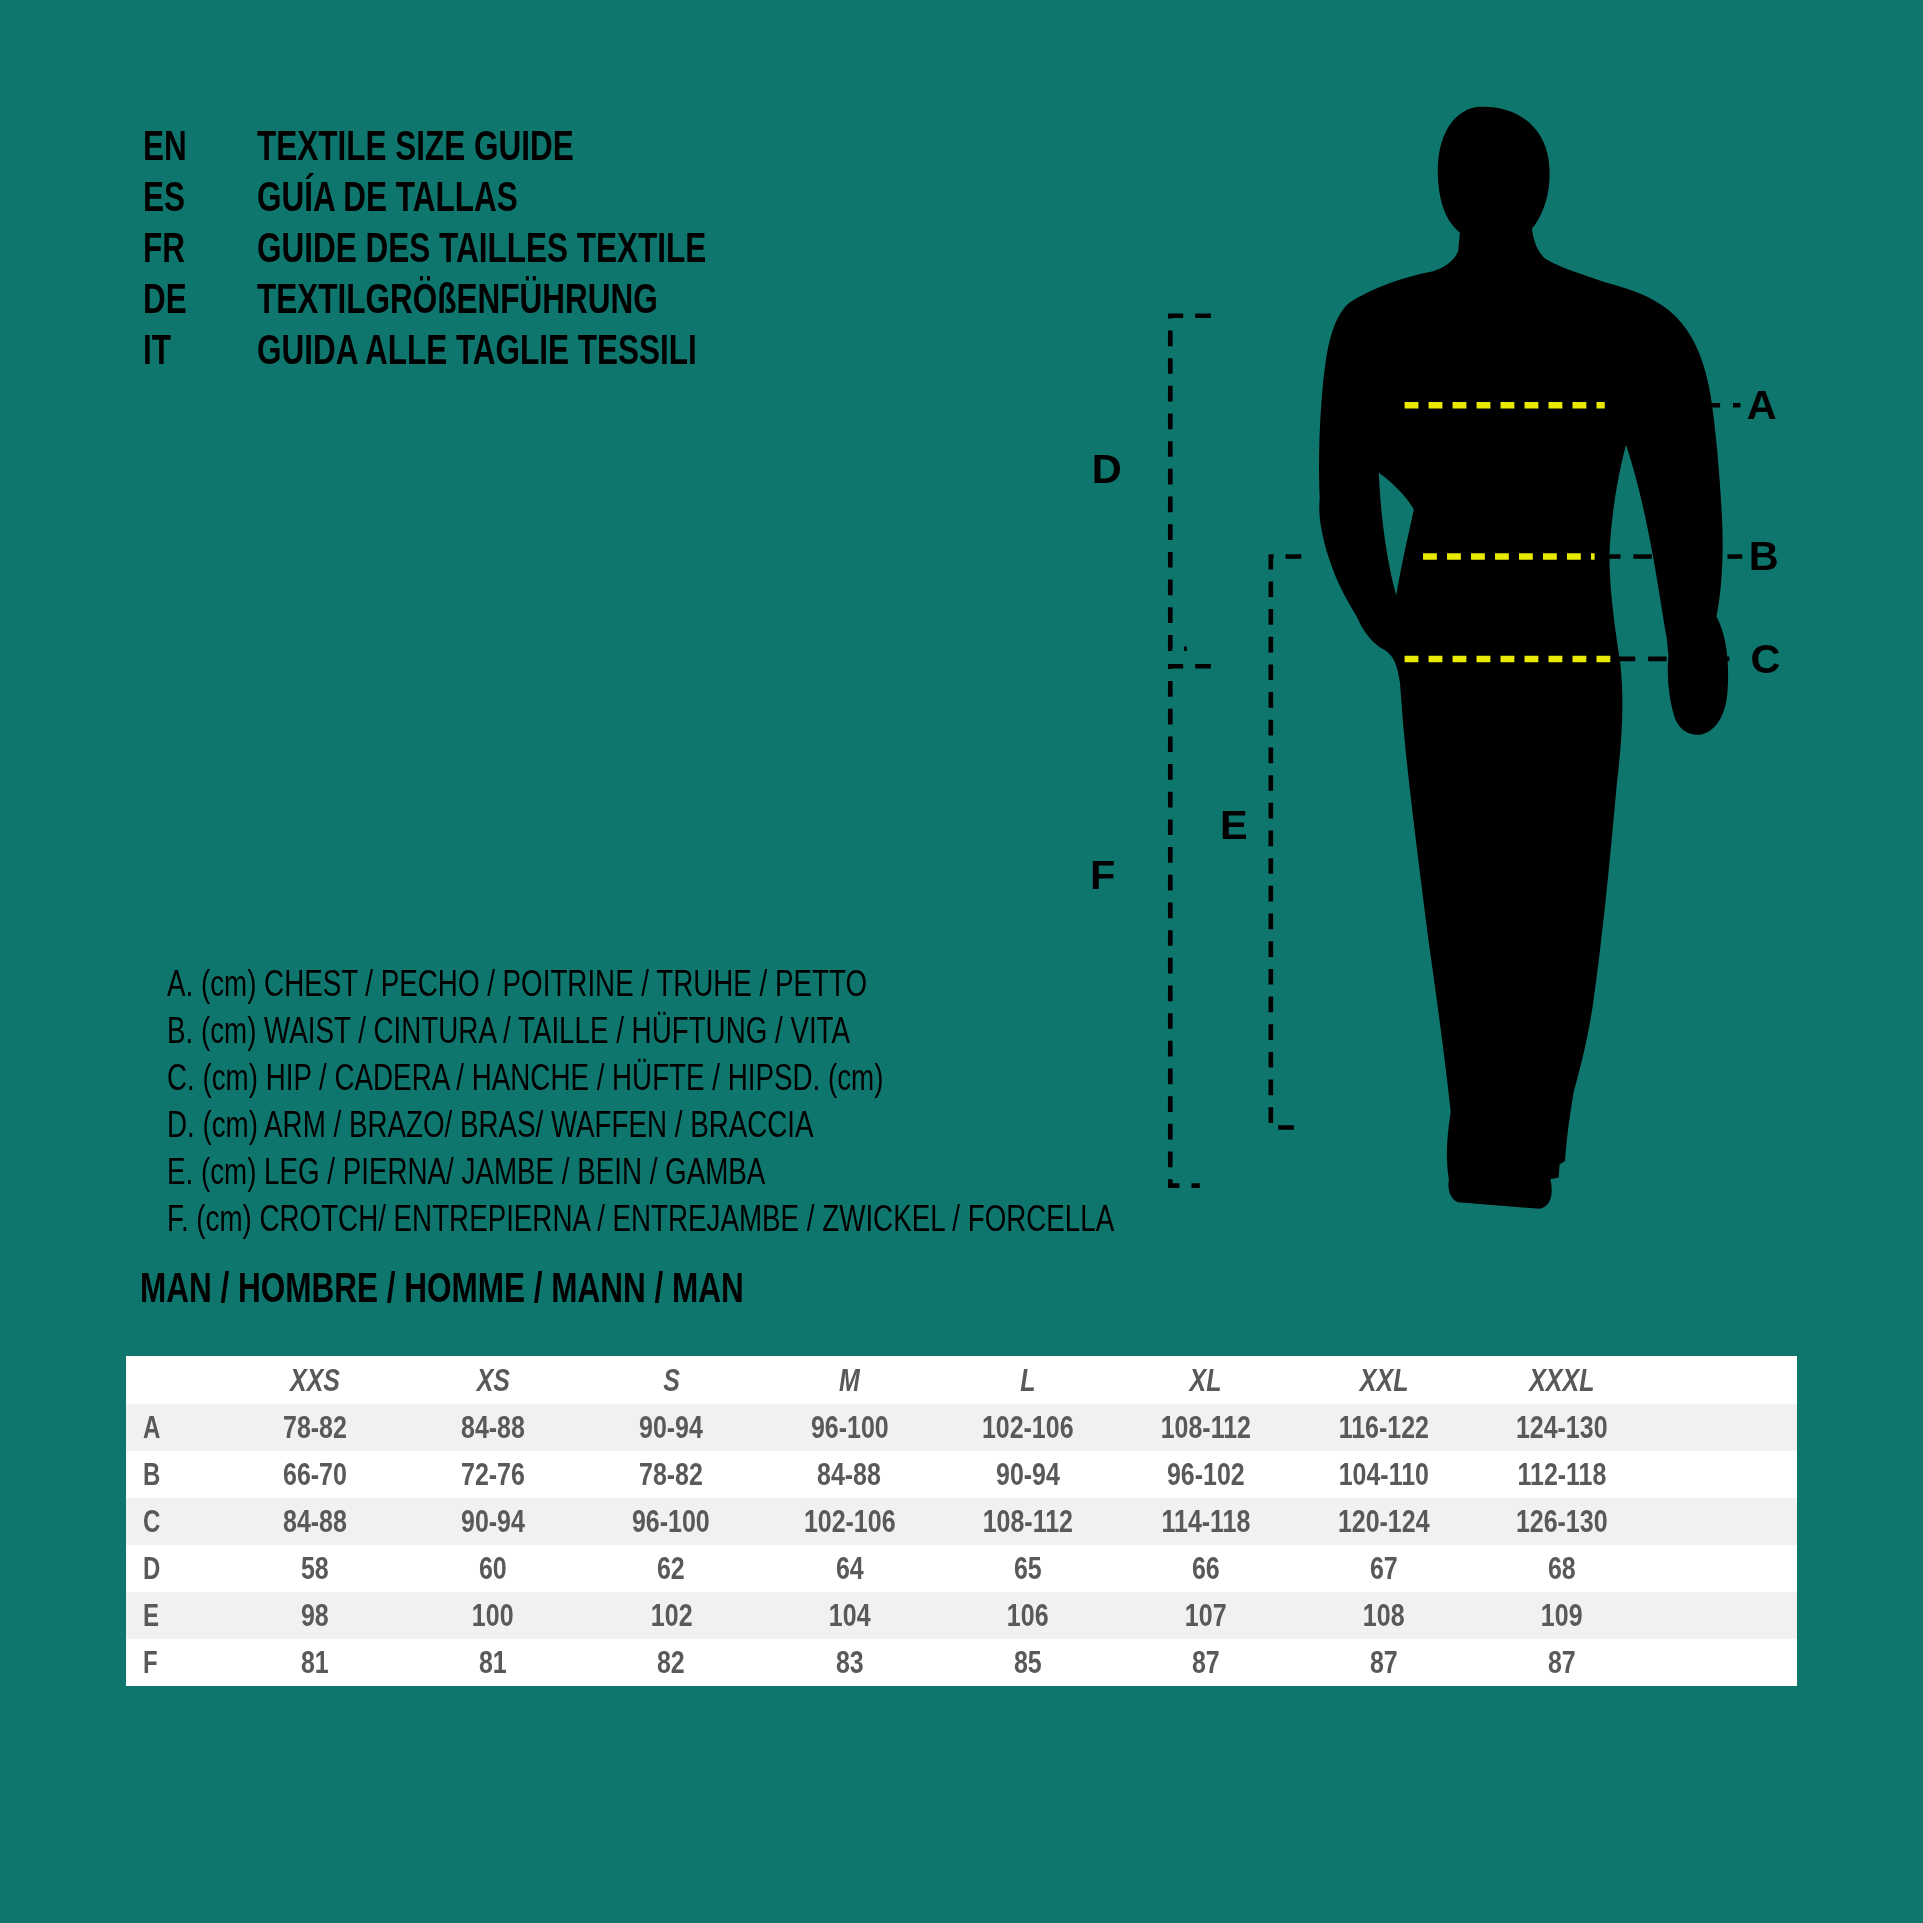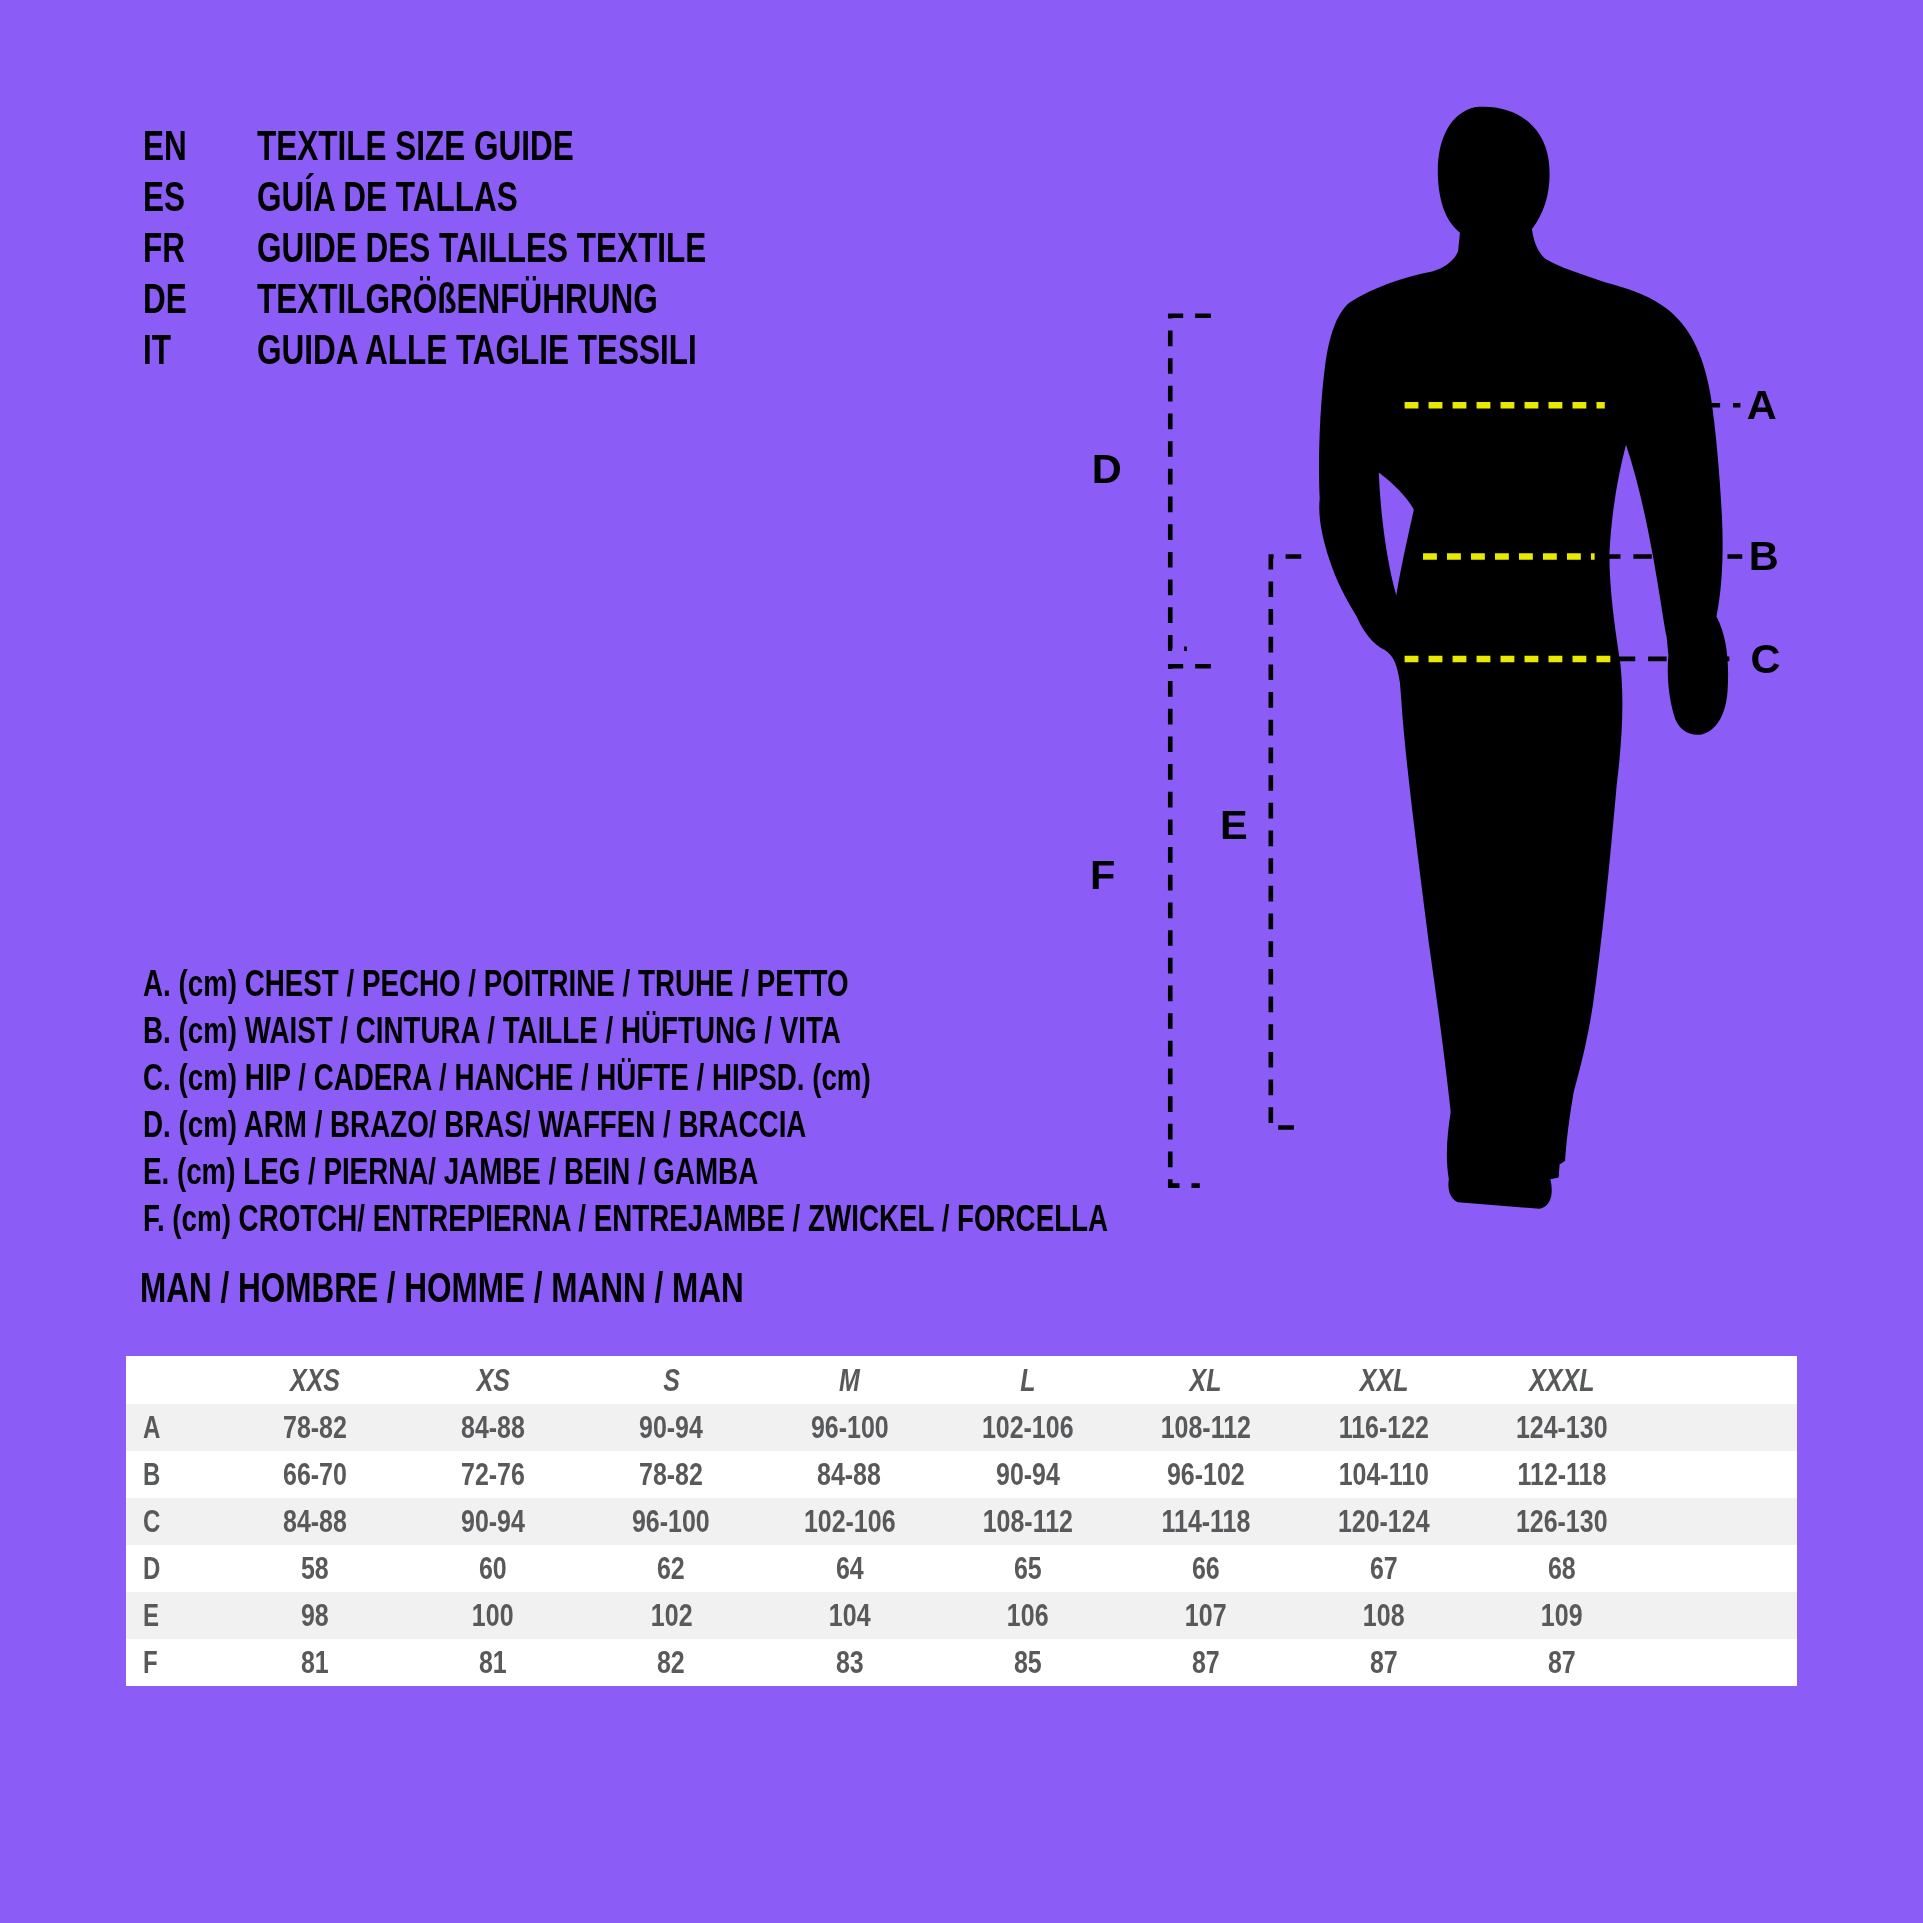--- a/index.html
+++ b/index.html
@@ -1,32 +1,32 @@
 <!DOCTYPE html>
 <html style="font-size:14.8px"><head>
 <meta charset="utf-8">
 <style>
   html,body{margin:0;padding:0;background:#ffffff;}
   #canvas{
-    position:relative;width:1923px;height:1923px;background:#8b5cf6;overflow:hidden;
+    position:relative;width:1923px;height:1923px;background:#0f766e;overflow:hidden;
     font-family:"Liberation Sans","DejaVu Sans",sans-serif;color:#000;
   }
   
   .cx{display:inline-block;transform:scaleX(0.75);transform-origin:0 50%;white-space:nowrap;}
   .cxc{display:inline-block;transform:scaleX(0.78);transform-origin:50% 50%;white-space:nowrap;}
 
   
   .lang-block{position:absolute;left:143px;top:120px;}
   .lang-row{height:51px;line-height:51px;font-size:42px;font-weight:bold;letter-spacing:0;}
   .lang-code{display:inline-block;width:114px;vertical-align:top;}
   .lang-title{display:inline-block;vertical-align:top;}
 
   
   .legend-block{position:absolute;left:143px;top:960px;}
-  .legend-line{height:47px;line-height:47px;font-size:37px;font-weight:bold;}
+  .legend-line{height:47px;line-height:47px;font-size:37px;font-weight:normal;margin-left:24px;}
 
   
   .category-title{position:absolute;left:140px;top:1264px;height:47px;line-height:47px;font-size:42px;font-weight:bold;}
 
   
   .figure-svg{position:absolute;left:1061px;top:74px;}
   .measure-letter{font-size:45px;font-weight:bold;fill:#000;}
 
   
   .table-wrap{position:absolute;left:126px;top:1356px;width:1671px;}

